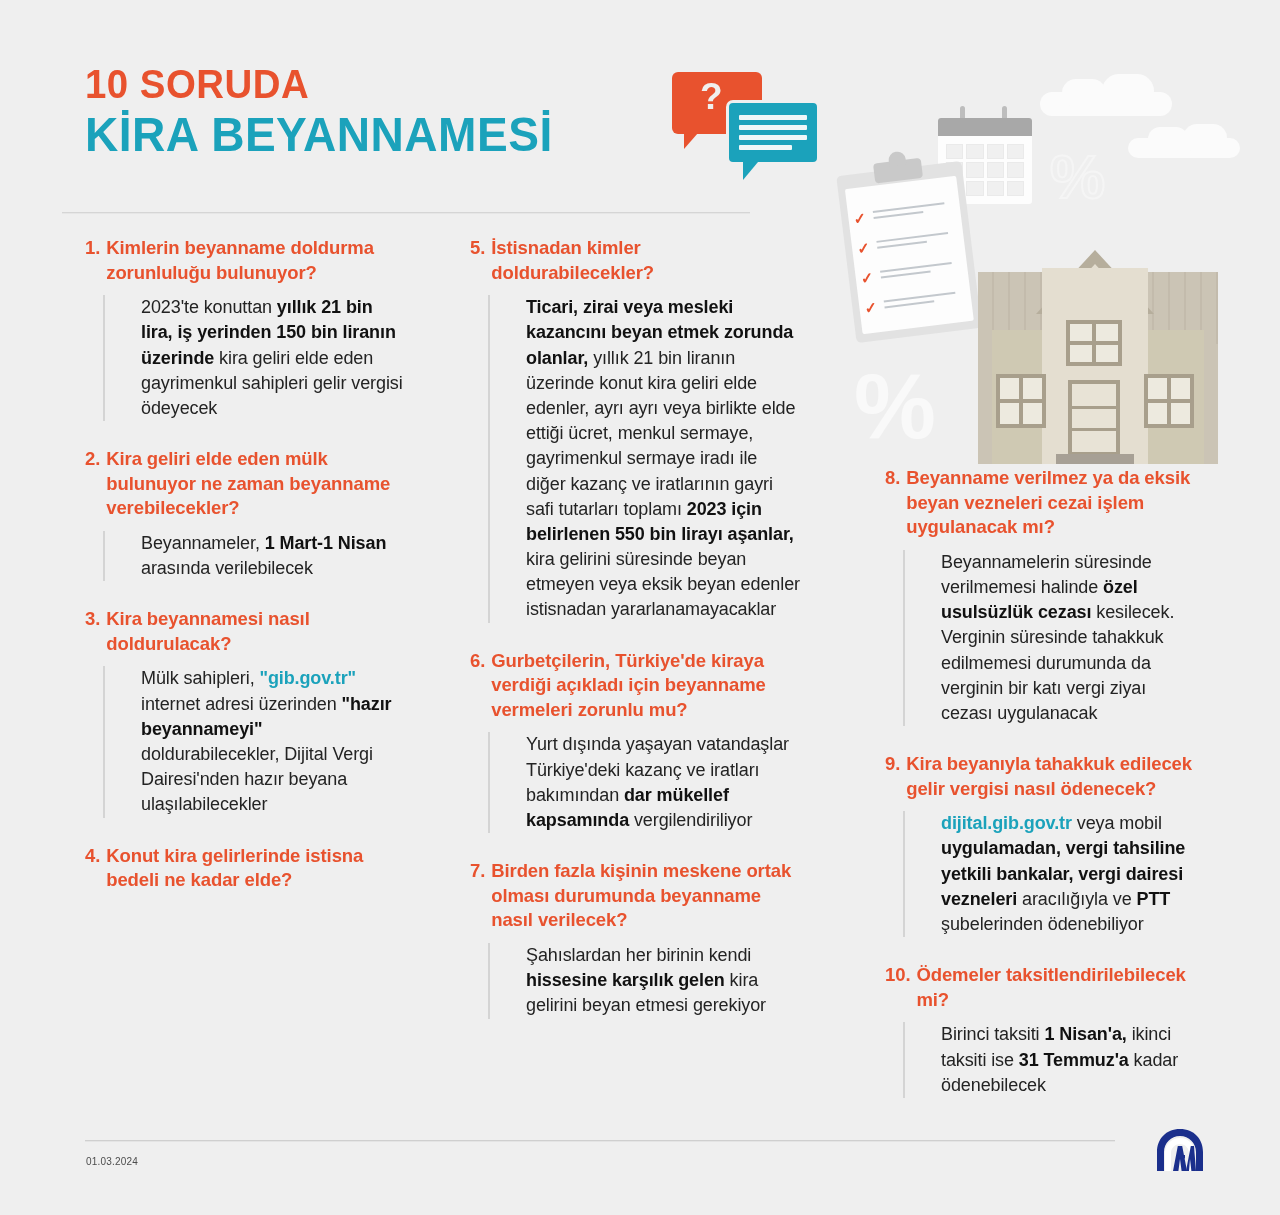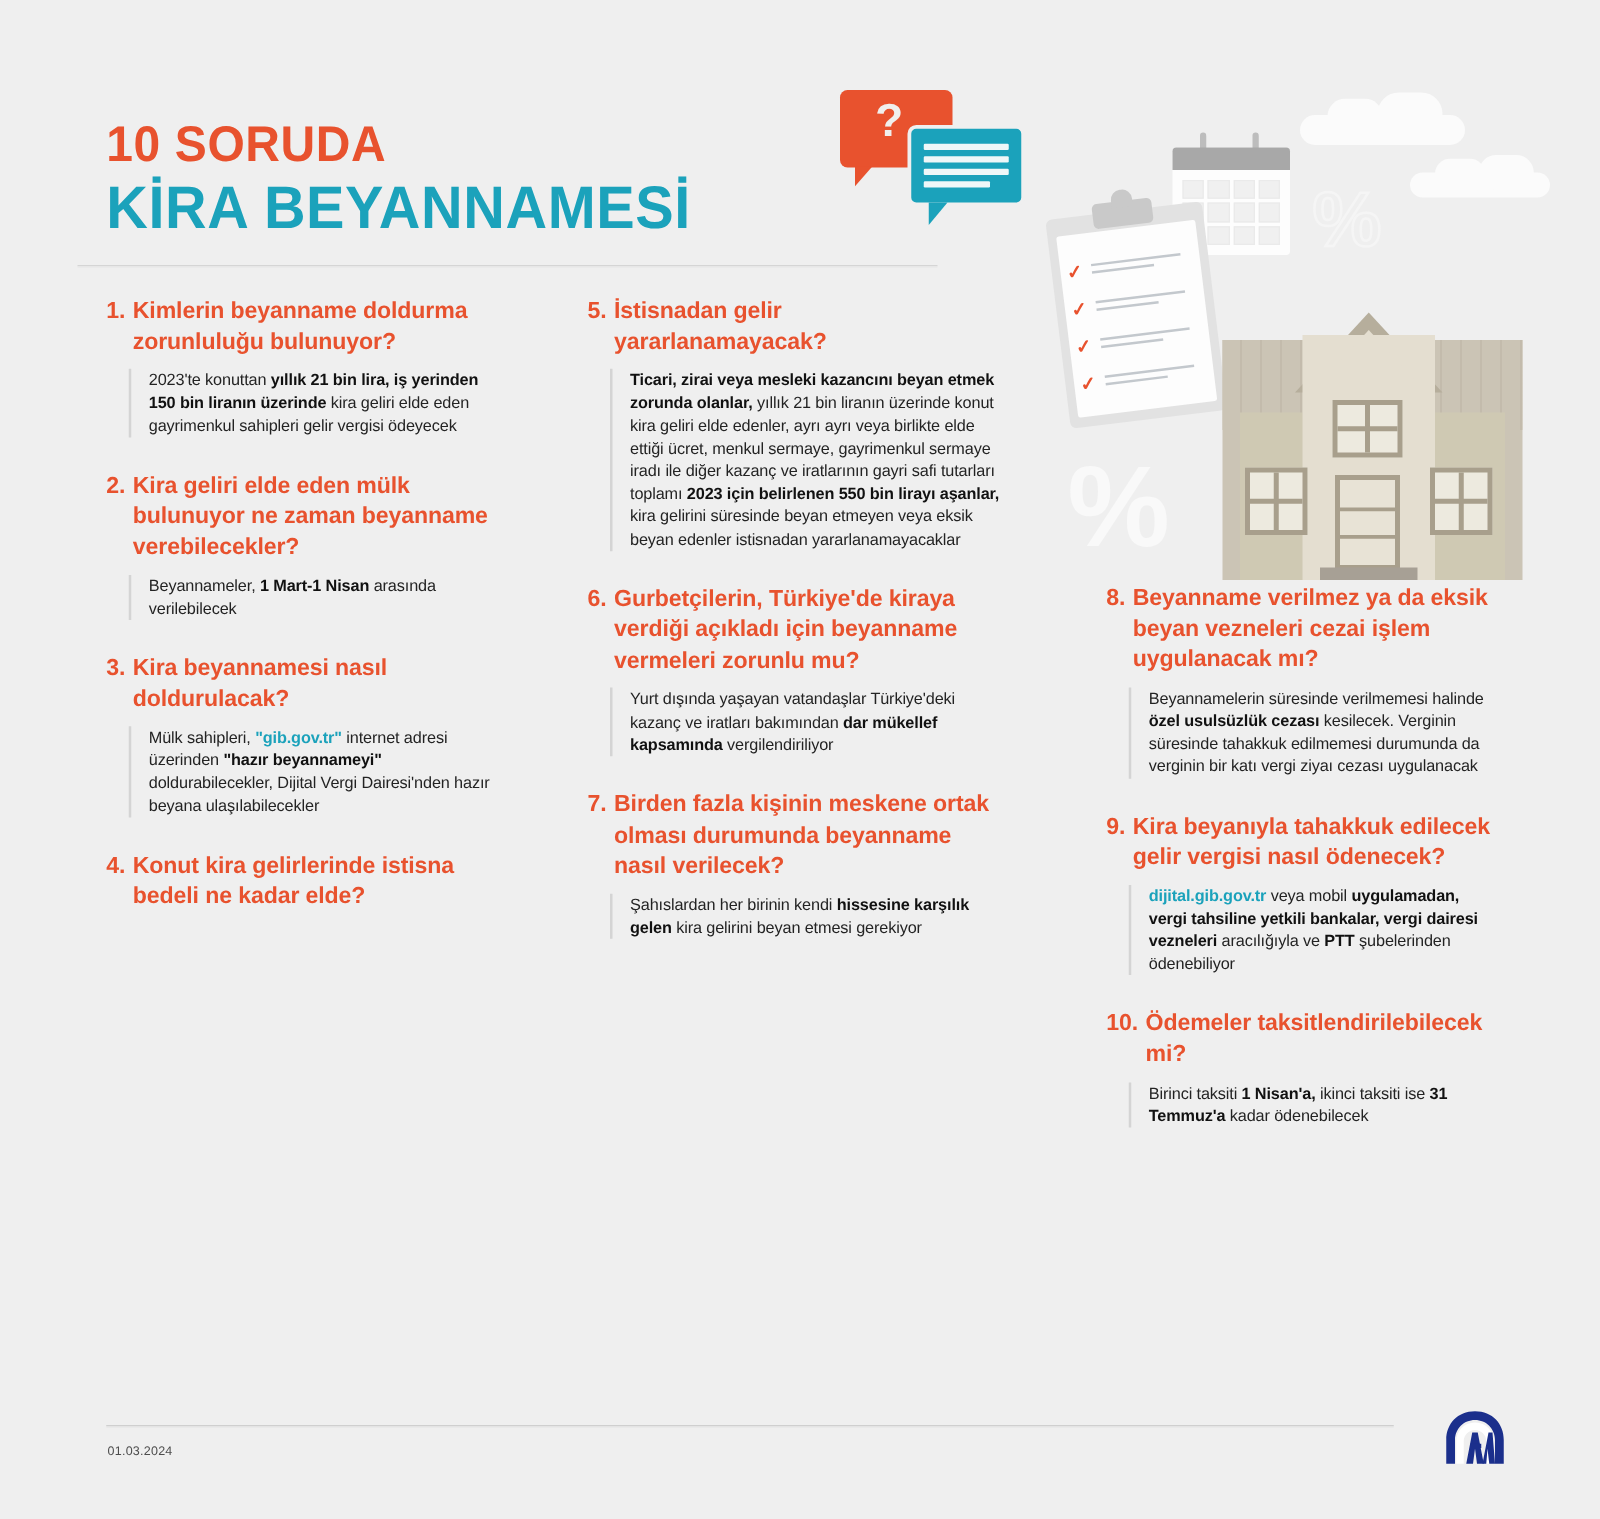--- a/index.html
+++ b/index.html
@@ -21,21 +21,21 @@
   }
 
   
   .header {
     position: absolute;
     top: 62px;
     left: 85px;
     width: 1110px;
     height: 150px;
   }
-  .title-wrap { position: relative; z-index: 4; margin-top: 32px; }
+  .title-wrap { position: relative; z-index: 4; }
   .title-line1 {
     font-size: 40px;
     font-weight: bold;
     letter-spacing: 0.5px;
     color: #e8522e;
     line-height: 1.1;
     font-stretch: condensed;
     transform: scaleX(0.96);
     transform-origin: left center;
   }
@@ -308,23 +308,23 @@
     letter-spacing: -0.1px;
     display: flex;
     gap: 6px;
   }
   .q-num { flex: 0 0 auto; }
   .q-text { flex: 1 1 auto; }
 
   .a {
     margin-top: 10px;
     margin-left: 18px;
-    padding-left: 14px;
+    padding-left: 36px;
     border-left: 2px solid #d4d4d4;
-    font-size: 13px;
+    font-size: 18px;
     line-height: 1.4;
     color: #232323;
     letter-spacing: -0.1px;
   }
   .a b { font-weight: bold; color: #111; }
   .a .lnk { color: #1ba2bb; font-weight: bold; }
 
   
   .footer-rule {
     position: absolute;
@@ -487,21 +487,21 @@
           <span class="q-num">4.</span>
           <span class="q-text">Konut kira gelirlerinde istisna bedeli ne kadar elde?</span>
         </div>
       </div>
     </div>
 
     <div class="col col2">
       <div class="qa">
         <div class="q">
           <span class="q-num">5.</span>
-          <span class="q-text">İstisnadan gelir yararlanamayacak?</span>
+          <span class="q-text">İstisnadan kimler doldurabilecekler?</span>
         </div>
         <div class="a"><b>Ticari, zirai veya mesleki kazancını beyan etmek zorunda olanlar,</b> yıllık 21 bin liranın üzerinde konut kira geliri elde edenler, ayrı ayrı veya birlikte elde ettiği ücret, menkul sermaye, gayrimenkul sermaye iradı ile diğer kazanç ve iratlarının gayri safi tutarları toplamı <b>2023 için belirlenen 550 bin lirayı aşanlar,</b> kira gelirini süresinde beyan etmeyen veya eksik beyan edenler istisnadan yararlanamayacaklar</div>
       </div>
 
       <div class="qa">
         <div class="q">
           <span class="q-num">6.</span>
           <span class="q-text">Gurbetçilerin, Türkiye'de kiraya verdiği açıkladı için beyanname vermeleri zorunlu mu?</span>
         </div>
         <div class="a">Yurt dışında yaşayan vatandaşlar Türkiye'deki kazanç ve iratları bakımından <b>dar mükellef kapsamında</b> vergilendiriliyor</div>

